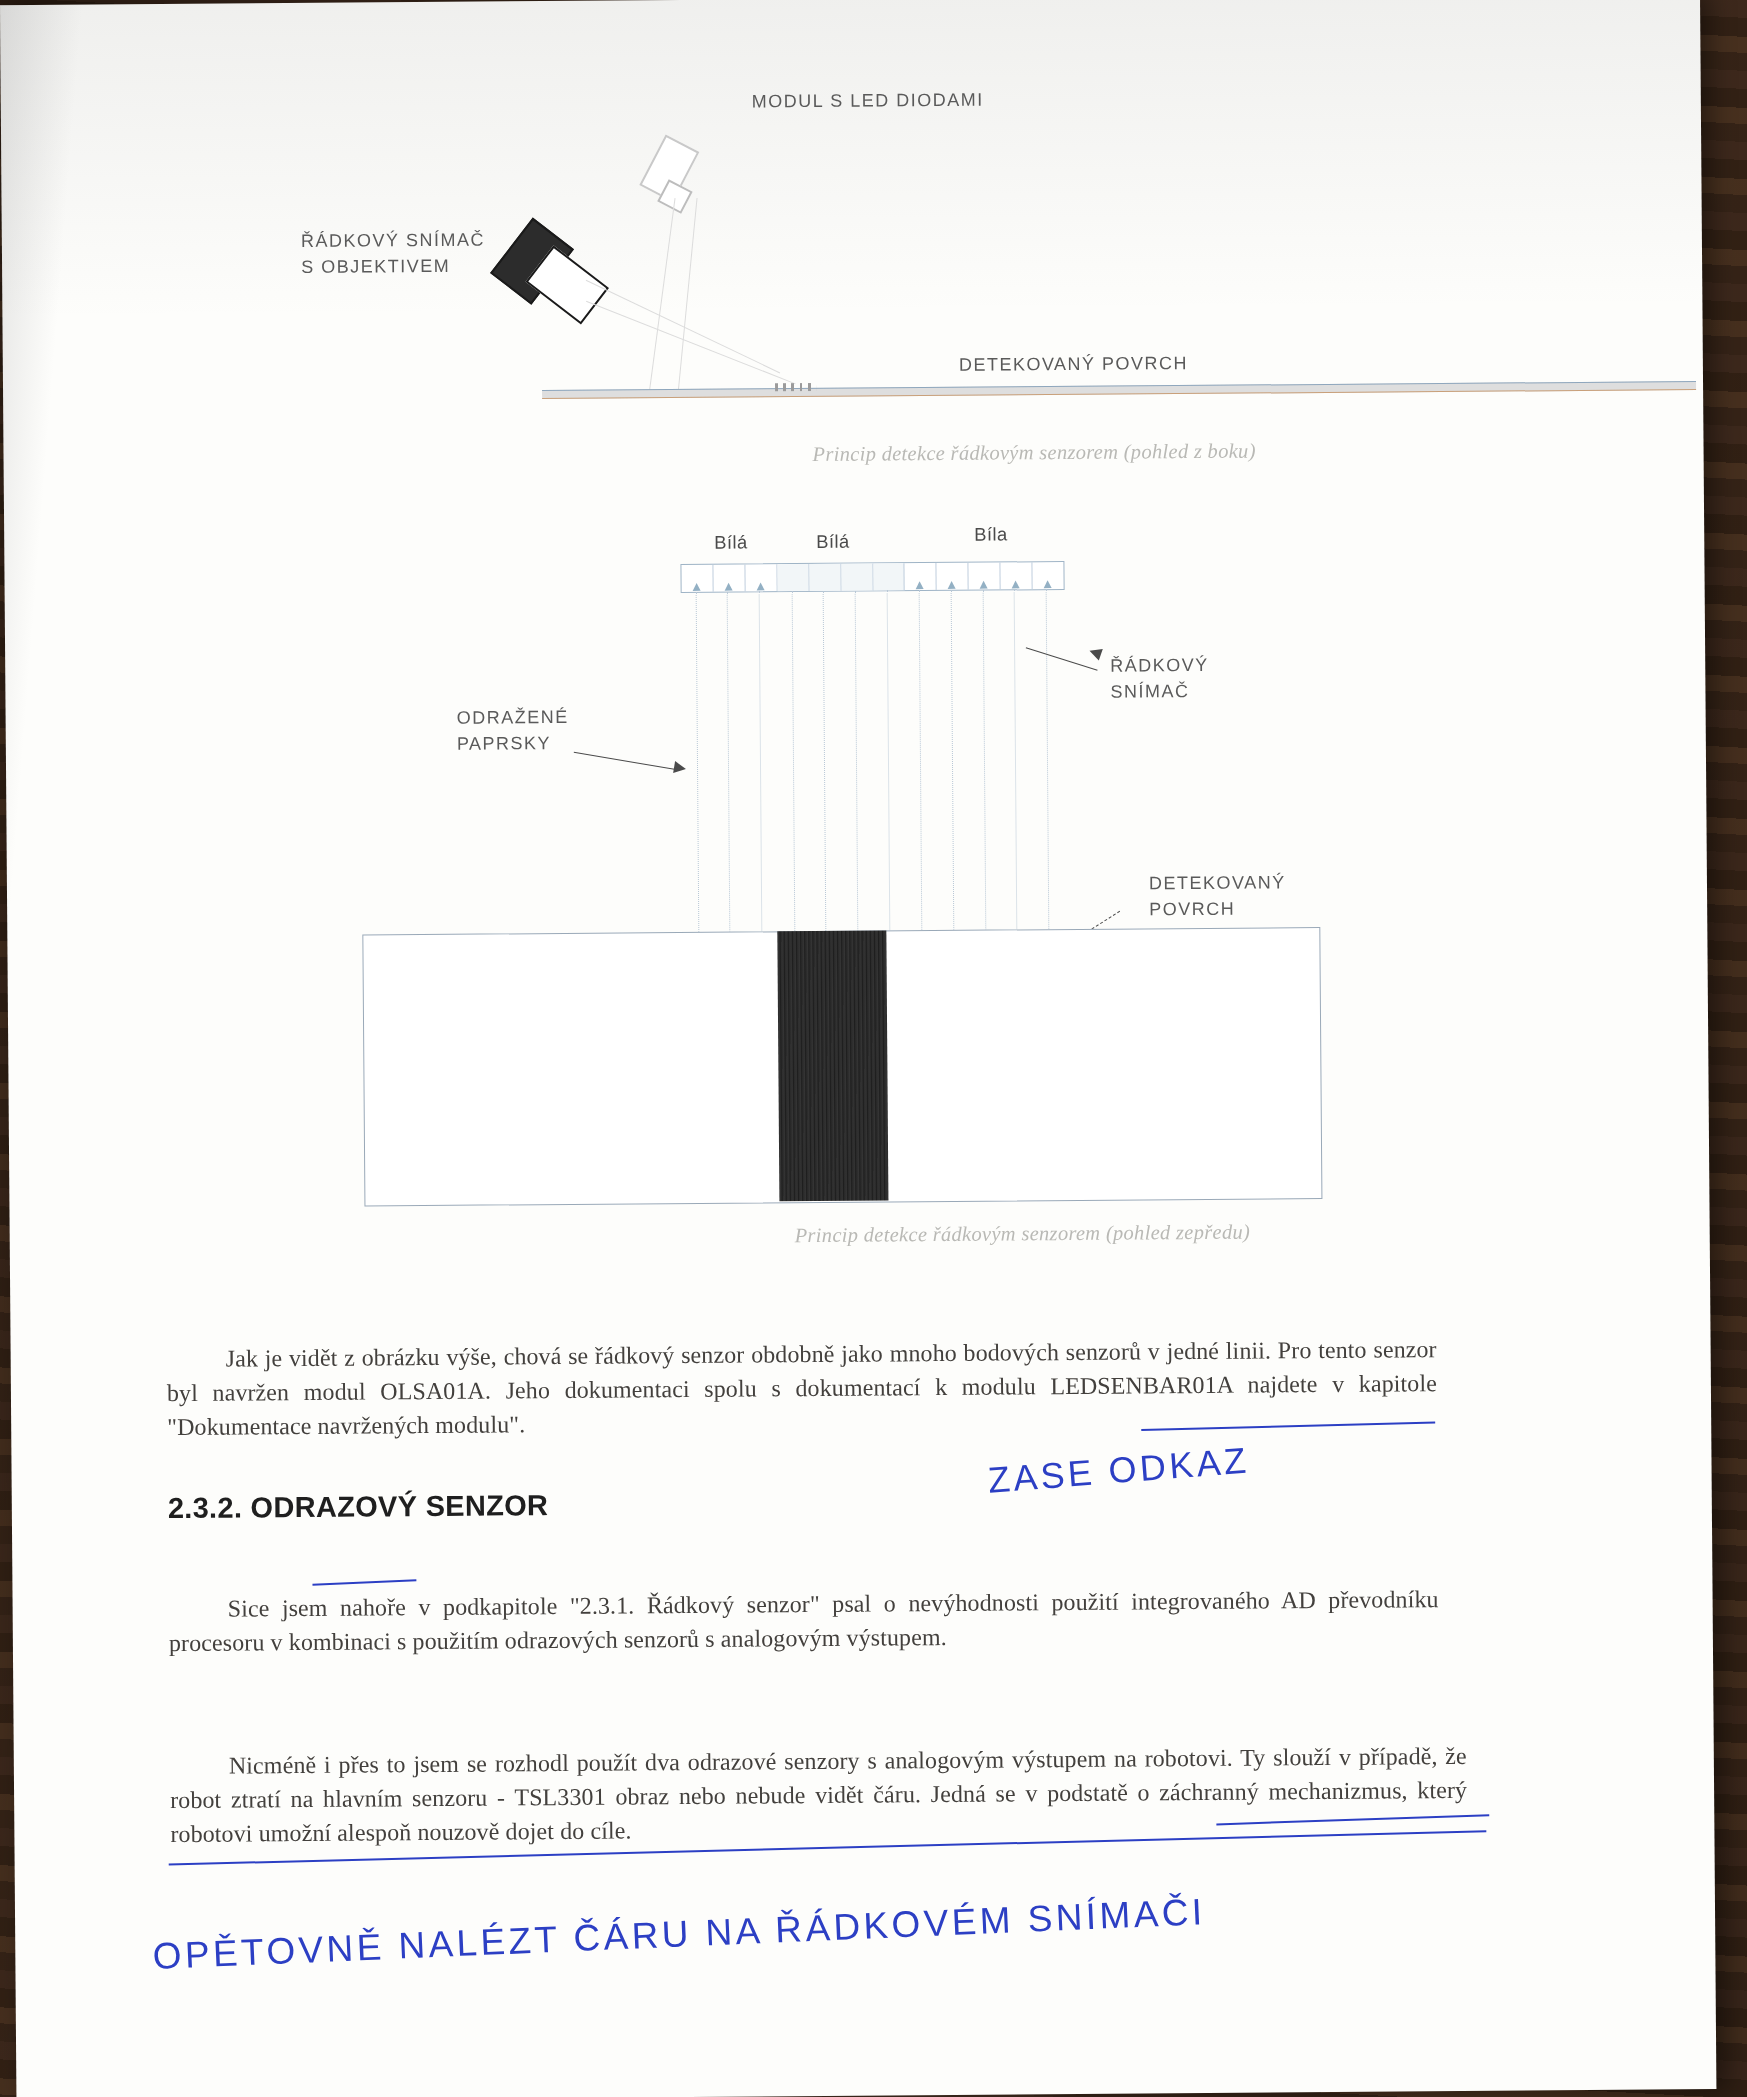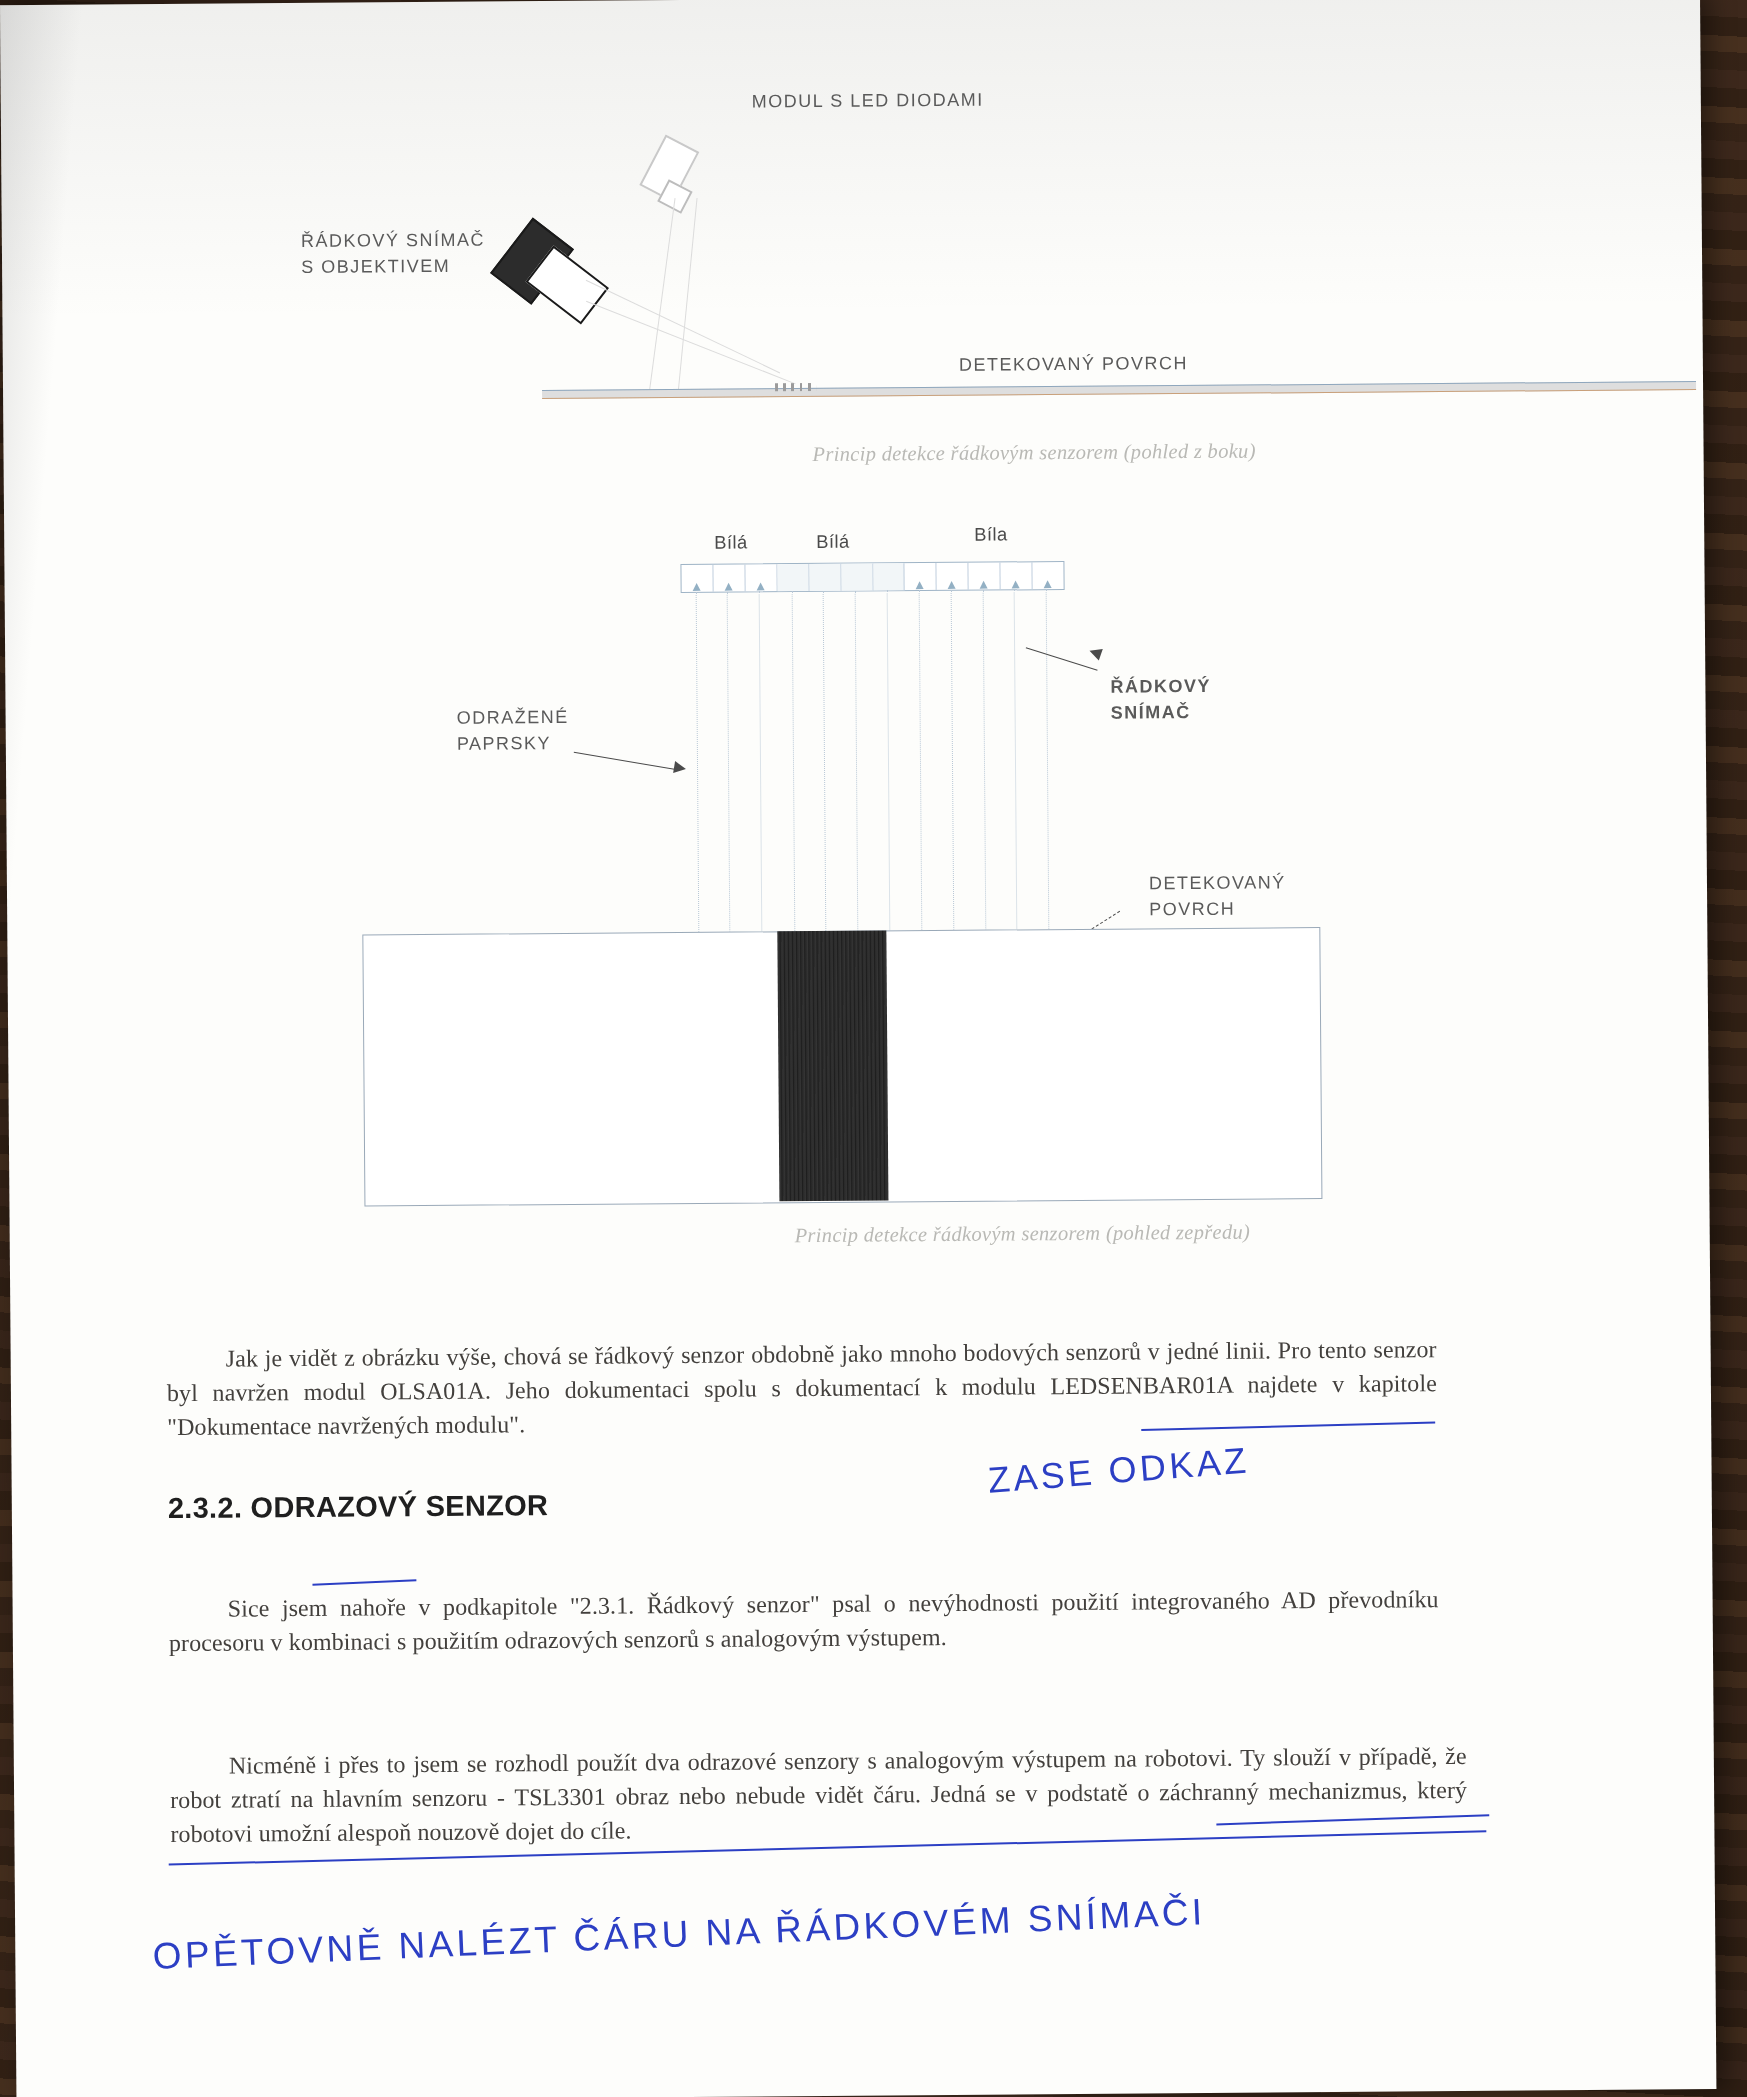--- a/index.html
+++ b/index.html
@@ -295,21 +295,21 @@
       <div class="ray" style="left:946px; top:87px; height:340px;"></div>
       <div class="ray" style="left:978px; top:87px; height:340px;"></div>
       <div class="ray" style="left:1009px; top:87px; height:340px;"></div>
       <div class="ray" style="left:1041px; top:87px; height:340px;"></div>
 
       <div class="fig-label" style="left:451px; top:198px;">ODRAŽENÉ
 PAPRSKY</div>
       <div class="arrow-line" style="left:568px; top:246px; width:102px; transform:rotate(10deg);"></div>
       <div class="arrow-head" style="left:668px; top:257px; transform:rotate(10deg);"></div>
 
-      <div class="fig-label" style="left:1105px; top:172px;font-weight:bold;">ŘÁDKOVÝ
+      <div class="fig-label" style="left:1105px; top:151px;">ŘÁDKOVÝ
 SNÍMAČ</div>
       <div class="arrow-line" style="left:1092px; top:169px; width:75px; transform:rotate(198deg);"></div>
       <div class="arrow-head" style="left:1084px; top:145px; transform:rotate(200deg);"></div>
 
       <div class="fig-label" style="left:1142px; top:369px;">DETEKOVANÝ
 POVRCH</div>
       <div style="position:absolute; left:1113px; top:410px; width:130px; height:0;
                   border-top:1.4px dashed #4a4a4a; transform:rotate(148deg); transform-origin:0 0;"></div>
       <div class="arrow-head" style="left:1107px; top:478px; transform:rotate(150deg);"></div>
 

